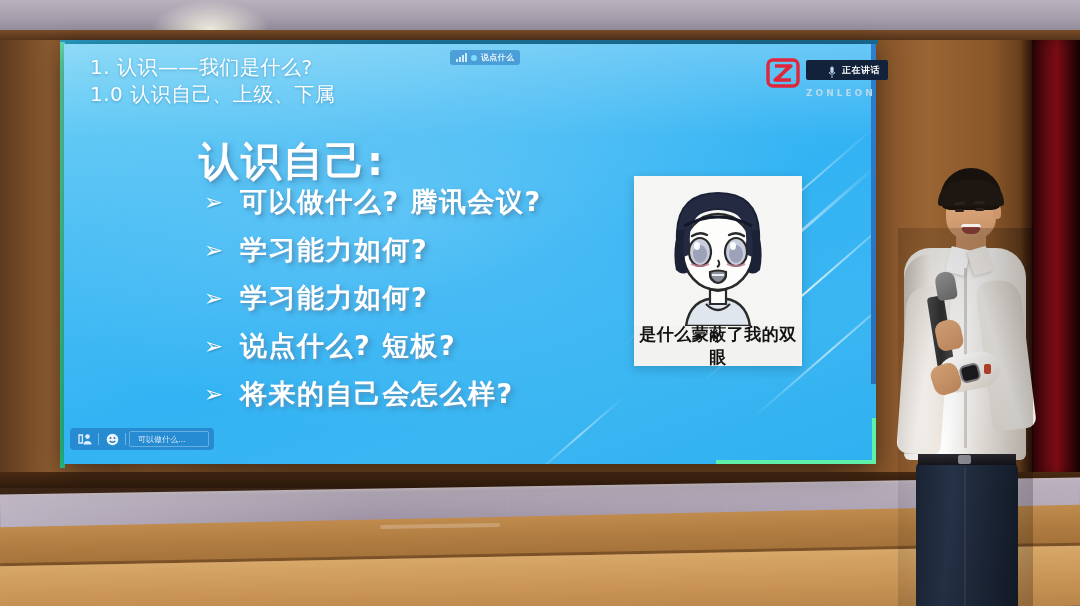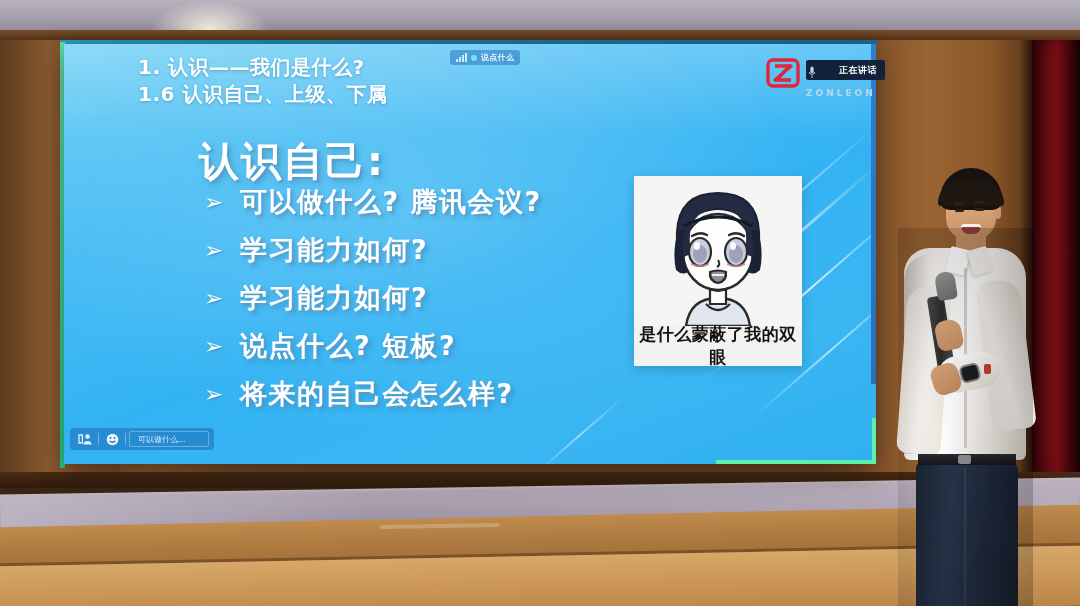--- a/index.html
+++ b/index.html
@@ -135,23 +135,22 @@
   .s5{ left:470px; top:430px; width:120px; transform:rotate(-41deg); opacity:.55; }
   .screen-vignette{
     position:absolute; inset:0;
     background:radial-gradient(ellipse at 42% 40%,rgba(255,255,255,.16),rgba(255,255,255,0) 62%),
                linear-gradient(180deg,rgba(255,255,255,.22) 0%,rgba(255,255,255,0) 22%);
   }
 
   
   .slide-head{
     position:absolute; left:26px; top:10px; color:#ffffff;
-    font-size:20px; font-weight:bold; letter-spacing:.5px; line-height:1.35;
+    font-size:20px; font-weight:normal; letter-spacing:.5px; line-height:1.35;
     text-shadow:0 1px 3px rgba(40,120,170,.55);
-    margin-left:48px;
   }
   .slide-head .l2{ display:block; }
 
   .slide-title{
     position:absolute; left:135px; top:90px;
     font-size:40px; font-weight:bold; color:#ffffff; letter-spacing:2px;
     text-shadow:2px 2px 0 rgba(90,150,190,.55), 3px 3px 6px rgba(40,110,160,.5);
   }
 
   .bullets{
@@ -207,22 +206,22 @@
   }
   .brand-logo{
     position:absolute; left:0; top:2px; width:34px; height:30px;
   }
   .brand-name{
     position:absolute; left:40px; top:32px;
     font-size:9px; letter-spacing:3px; color:#b9d9ea; font-weight:bold;
   }
   .speaking{
     position:absolute; left:40px; top:4px; height:20px;
-    display:flex; align-items:center; gap:23px;
-    background:#12223a; border-radius:2px; padding:0 8px 0 2px;
+    display:flex; align-items:center; gap:6px;
+    background:#12223a; border-radius:2px; padding:0 8px 0 22px;
   }
   .speaking .mic{ width:8px; height:13px; position:relative; }
   .speaking .lbl{ font-size:9px; color:#ffffff; font-weight:bold; letter-spacing:.5px; white-space:nowrap; }
 
   .chatbar{
     position:absolute; left:6px; bottom:14px;
     display:flex; align-items:center; gap:0;
     background:rgba(30,110,185,.58); border-radius:4px;
     height:22px; padding:0 2px;
   }
@@ -401,21 +400,21 @@
     <div class="streaks">
       <div class="streak s1"></div>
       <div class="streak s2"></div>
       <div class="streak s3"></div>
       <div class="streak s4"></div>
       <div class="streak s5"></div>
     </div>
 
     <div class="slide-head">
       <span>1. 认识——我们是什么?</span>
-      <span class="l2">1.6 认识自己、上级、下属</span>
+      <span class="l2">1.0 认识自己、上级、下属</span>
     </div>
 
     <div class="slide-title">认识自己:</div>
 
     <div class="bullets">
       <div class="bullet">
         <span class="marker">➢</span>
         <span class="btxt">可以做什么? 腾讯会议?</span>
       </div>
       <div class="bullet">

